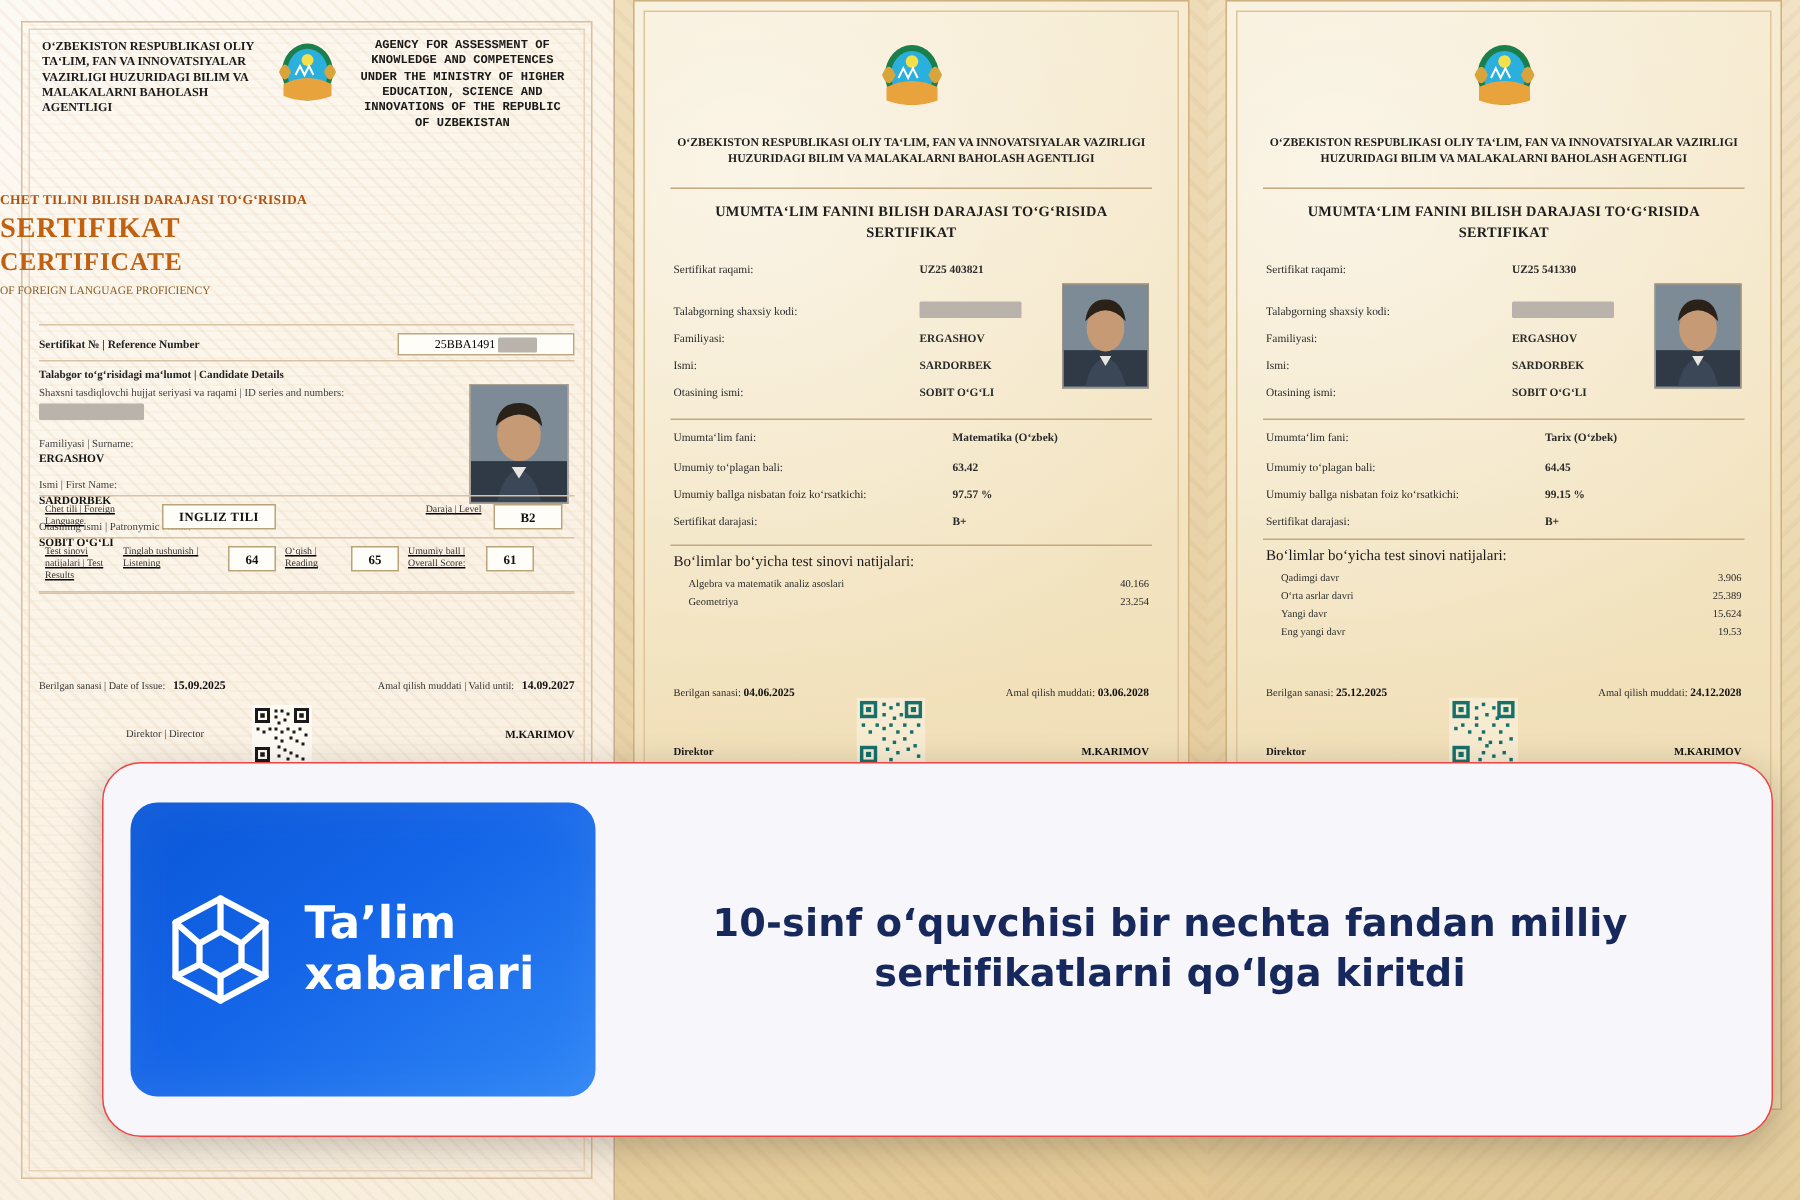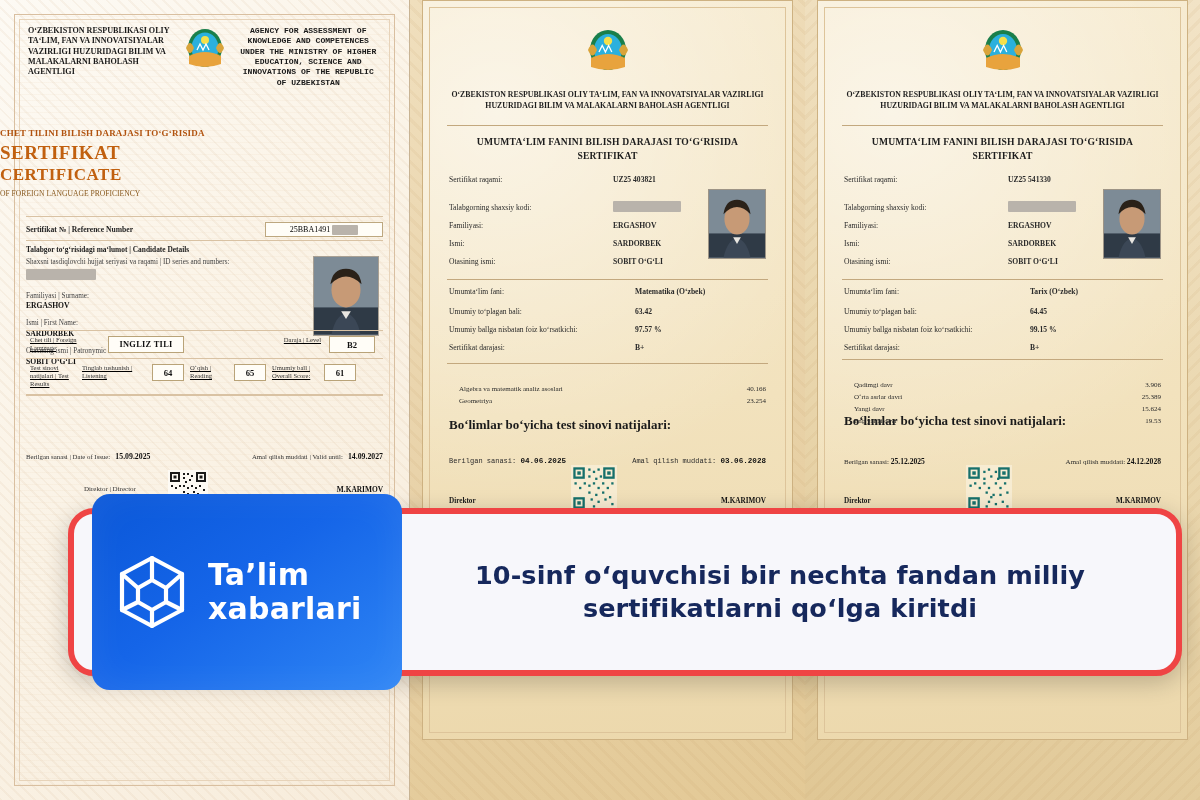--- a/index.html
+++ b/index.html
@@ -130,37 +130,37 @@
   .rule { position:absolute; left:24px; right:24px; height:1px; background:#c3a87e; }
   .sub-title {
     position:absolute; left:24px; right:24px; top:134px; text-align:center;
     font-size:9.6px; font-weight:bold; color:#1d1d1d; line-height:1.5; text-transform:uppercase; letter-spacing:.2px;
   }
   .kv { position:absolute; font-size:7.6px; color:#2a2a2a; }
   .sub-photo {
     position:absolute; right:26px; top:188px; width:58px; height:70px;
     border:1px solid #9d9486; overflow:hidden; background:#6e7b86;
   }
-  .blk-title { position:absolute; font-size:13px; font-weight:bold; color:#1b1b1b;margin-top:48px; }
+  .blk-title { position:absolute; font-size:10px; font-weight:normal; color:#1b1b1b; }
   .blk-row { position:absolute; left:36px; right:26px; font-size:7px; color:#2b2b2b; display:flex; }
   .blk-row .name { flex:1; }
   .blk-row .num { font-variant-numeric: tabular-nums; }
   .sub-dates { position:absolute; left:26px; right:26px; font-size:7px; color:#2b2b2b; display:flex; justify-content:space-between;}
   .sub-dates b { font-size:7.6px; color:#111; }
   .sub-sign { position:absolute; left:26px; right:26px; display:flex; align-items:center; font-size:7.2px;}
   .sub-sign .dl { font-weight:bold; color:#1b1b1b; }
   .sub-sign .dn { margin-left:auto; font-weight:bold; color:#111; }
 
   
   .banner {
-    position:absolute; left:68px; right:18px; top:508px; height:168px;
+    position:absolute; left:68px; right:18px; top:508px; height:250px;
     background:#f7f7fb; border-radius:26px;
     box-shadow:0 6px 24px rgba(0,0,0,.22);
     display:flex; align-items:center; padding:18px;
-    border:6px solid #ef4444;
+    border:1px solid #ef4444;
   }
   .logo-card {
     width:310px; height:196px; flex:0 0 310px;
     background:linear-gradient(145deg,#0a57d8 0%,#1565e8 45%,#2f86f5 100%);
     border-radius:18px; display:flex; align-items:center; gap:14px; padding:0 18px;
     box-shadow:inset 0 0 40px rgba(255,255,255,.07);
   }
   .logo-mark { width:84px; height:84px; flex:0 0 84px; }
   .logo-mark svg { width:100%; height:100%; display:block; }
   .logo-text { color:#fff; font-family:"DejaVu Sans", sans-serif; font-weight:bold; font-size:30px; line-height:1.12; letter-spacing:.2px;}
@@ -396,21 +396,21 @@
 
       <div class="blk-row" style="top:384px;">
         <span class="name">Algebra va matematik analiz asoslari</span>
         <span class="num">40.166</span>
       </div>
       <div class="blk-row" style="top:396px;">
         <span class="name">Geometriya</span>
         <span class="num">23.254</span>
       </div>
 
-      <div class="sub-dates" style="top:456px;font-family:Liberation Mono, monospace;">
+      <div class="sub-dates" style="top:456px;">
         <div>
           <span>Berilgan sanasi:</span>
           <b>04.06.2025</b>
         </div>
         <div>
           <span>Amal qilish muddati:</span>
           <b>03.06.2028</b>
         </div>
       </div>
 

